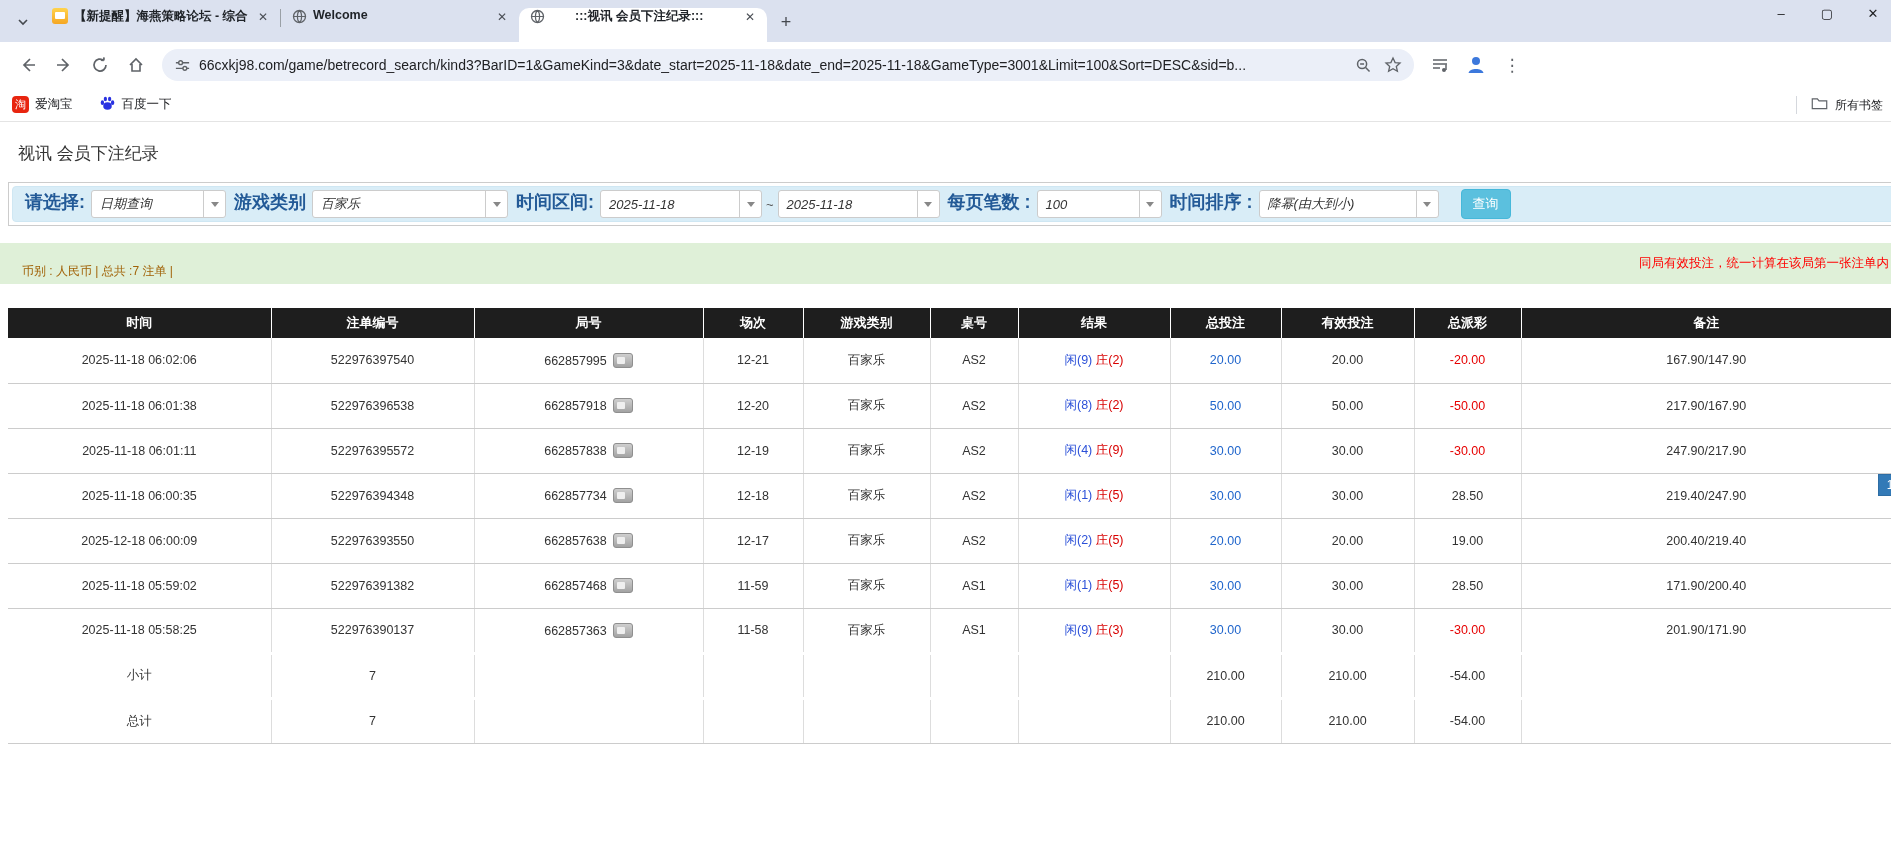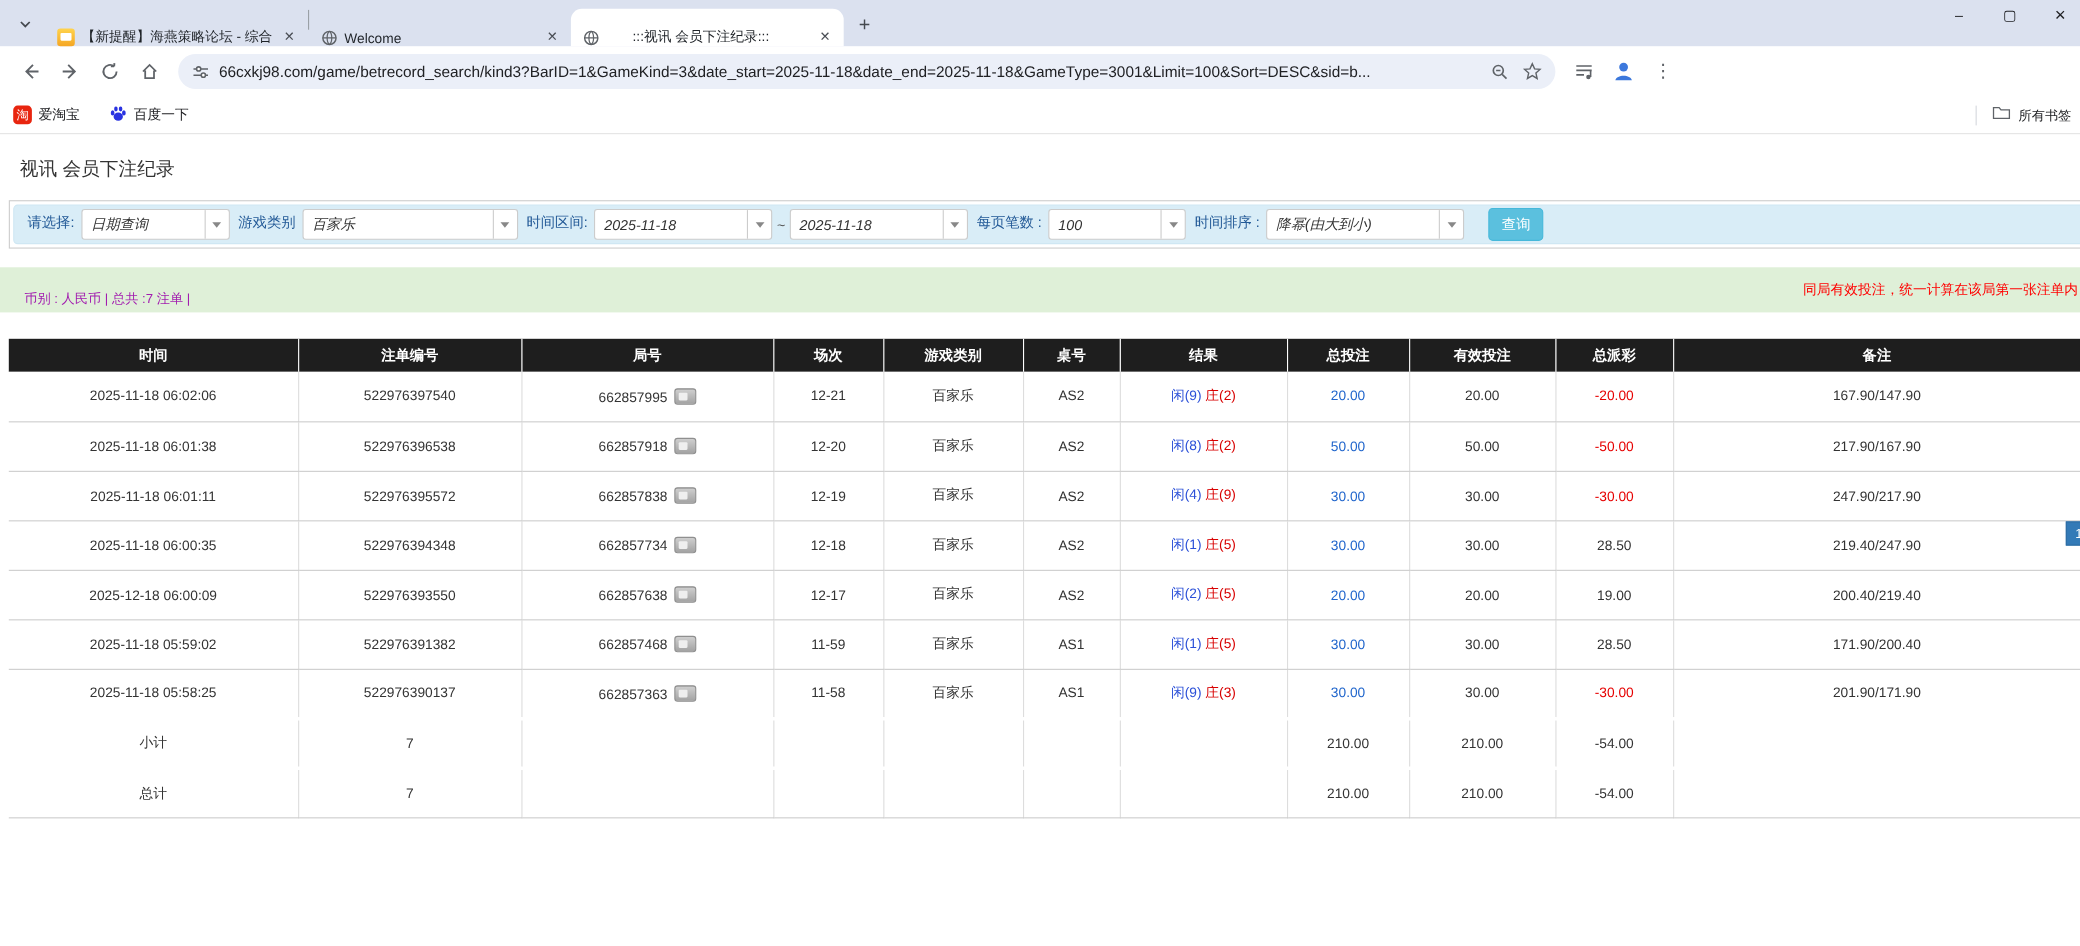--- a/index.html
+++ b/index.html
@@ -2,21 +2,21 @@
 <html><head>
 <meta charset="utf-8">
 <style>
   * { box-sizing: border-box; margin: 0; padding: 0; }
   html,body { width:1891px; height:860px; overflow:hidden; background:#fff;
     font-family:"Liberation Sans","DejaVu Sans",sans-serif; }
 
   
   .tabstrip { height:42px; background:#dbe1ef; display:flex; align-items:flex-end; position:relative; }
   .tab-search { width:26px; height:26px; border-radius:50%; margin:0 6px 7px 10px; display:flex; align-items:center; justify-content:center; color:#45494f; }
-  .tab { height:34px; display:flex; align-items:flex-end; padding:0 8px 0 10px; width:238px; border-radius:10px 10px 0 0; color:#1f2328; font-size:12.5px; position:relative; }
+  .tab { height:34px; display:flex; align-items:flex-start; padding:0 8px 0 10px; width:238px; border-radius:10px 10px 0 0; color:#1f2328; font-size:12.5px; position:relative;font-weight:bold; }
   .tab.active { background:#fff; width:248px;gap:24px; }
   .tab .title { flex:1; white-space:nowrap; overflow:hidden; text-overflow:ellipsis; margin:0 6px; }
   .tab .close { width:18px; height:18px; border-radius:50%; display:flex; align-items:center; justify-content:center; font-size:12px; color:#4a4e55; }
   .tab-divider { width:1px; height:18px; background:#9aa0a6; margin-bottom:15px; }
   .favicon { width:16px; height:16px; flex:0 0 16px; display:flex; align-items:center; justify-content:center; }
   .fav-mail { background:linear-gradient(180deg,#ffd34d,#f5a623); border-radius:3px; position:relative; }
   .fav-mail::after { content:""; position:absolute; left:3px; top:4px; width:10px; height:7px; background:#fff; border-radius:1px; }
   .newtab-btn { width:26px; height:26px; margin:0 0 7px 6px; display:flex; align-items:center; justify-content:center; font-size:18px; color:#45494f; }
   .win-controls { position:absolute; right:8px; top:6px; display:flex; gap:26px; color:#202124; font-size:13px; }
   .win-controls span { width:20px; text-align:center; }
@@ -33,30 +33,30 @@
   .tao { width:17px; height:17px; background:#e8250f; color:#fff; border-radius:4px; font-size:11px; display:flex; align-items:center; justify-content:center; }
   .bm-right { position:absolute; right:0; top:0; height:34px; display:flex; align-items:center; }
   .bm-right .vdiv { width:1px; height:18px; background:#d5d8dd; margin-right:14px; }
   .bm-right .lbl { font-size:12px; color:#202124; white-space:nowrap; width:56px; overflow:hidden; }
 
   
   .page { position:relative; width:1891px; }
   .page-title { margin:20px 0 0 18px; font-size:17px; color:#333; font-weight:400; }
   .filterwrap { margin:17px 0 0 8px; width:1895px; border:1px solid #ccc; background:#fff; padding:3px; }
   .filterbar { background:#d9edf7; border:1px solid #cfe7f3; border-radius:4px; height:36px; display:flex; align-items:center; padding:0 10px; }
-  .flabel { color:#235a97; font-weight:normal; font-size:13px; margin:0 6px 4px 8px; white-space:nowrap; }
+  .flabel { color:#235a97; font-weight:bold; font-size:18px; margin:0 6px 4px 8px; white-space:nowrap; }
   .sel { background:#fff; border:1px solid #ccc; border-radius:3px; height:28px; display:flex; align-items:center; font-size:13px; color:#333; }
   .sel .val { padding:0 8px; flex:1; white-space:nowrap;font-style:italic; }
   .sel .caret { width:22px; height:100%; border-left:1px solid #ccc; display:flex; align-items:center; justify-content:center; }
   .caret i { width:0; height:0; border-left:4px solid transparent; border-right:4px solid transparent; border-top:5px solid #888; }
   .tilde { color:#555; margin:0 4px; font-size:13px; }
   .btn-search { margin-left:22px; background:#5bc0de; color:#fff; border:1px solid #46b8da; border-radius:4px; height:30px; padding:0 11px; font-size:13px; }
 
   .greenbar { margin-top:17px; height:41px; background:#dff0d8; display:flex; align-items:center; justify-content:space-between; padding:0 2px 0 22px; }
-  .greenbar .left { color:#a21caf; font-size:12px;margin-top:16px; }
+  .greenbar .left { color:#a16207; font-size:12px;margin-top:16px; }
   .greenbar .note { color:#f00; font-size:12.5px; white-space:nowrap; }
 
   .pager { position:absolute; right:-11px; width:24px; height:22px; background:#337ab7; border:1px solid #2e6da4; color:#fff; font-size:12px; display:flex; align-items:center; justify-content:center; }
   .pager.top { margin:0; top:332px; }
 
   table.bets { border-collapse:collapse; margin:24px 0 0 8px; width:1883px; table-layout:fixed; }
   table.bets thead th { background:#1e1e1e; color:#fff; font-size:13px; font-weight:bold; height:30px; border-right:1px solid #fff; }
   table.bets thead th:last-child { border-right:none; }
   table.bets tbody td { height:45px; text-align:center; font-size:12.5px; color:#333; border-right:1px solid #ddd; border-bottom:1px solid #ccc; background:#fff; }
   table.bets tbody td:last-child { border-right:none; }

